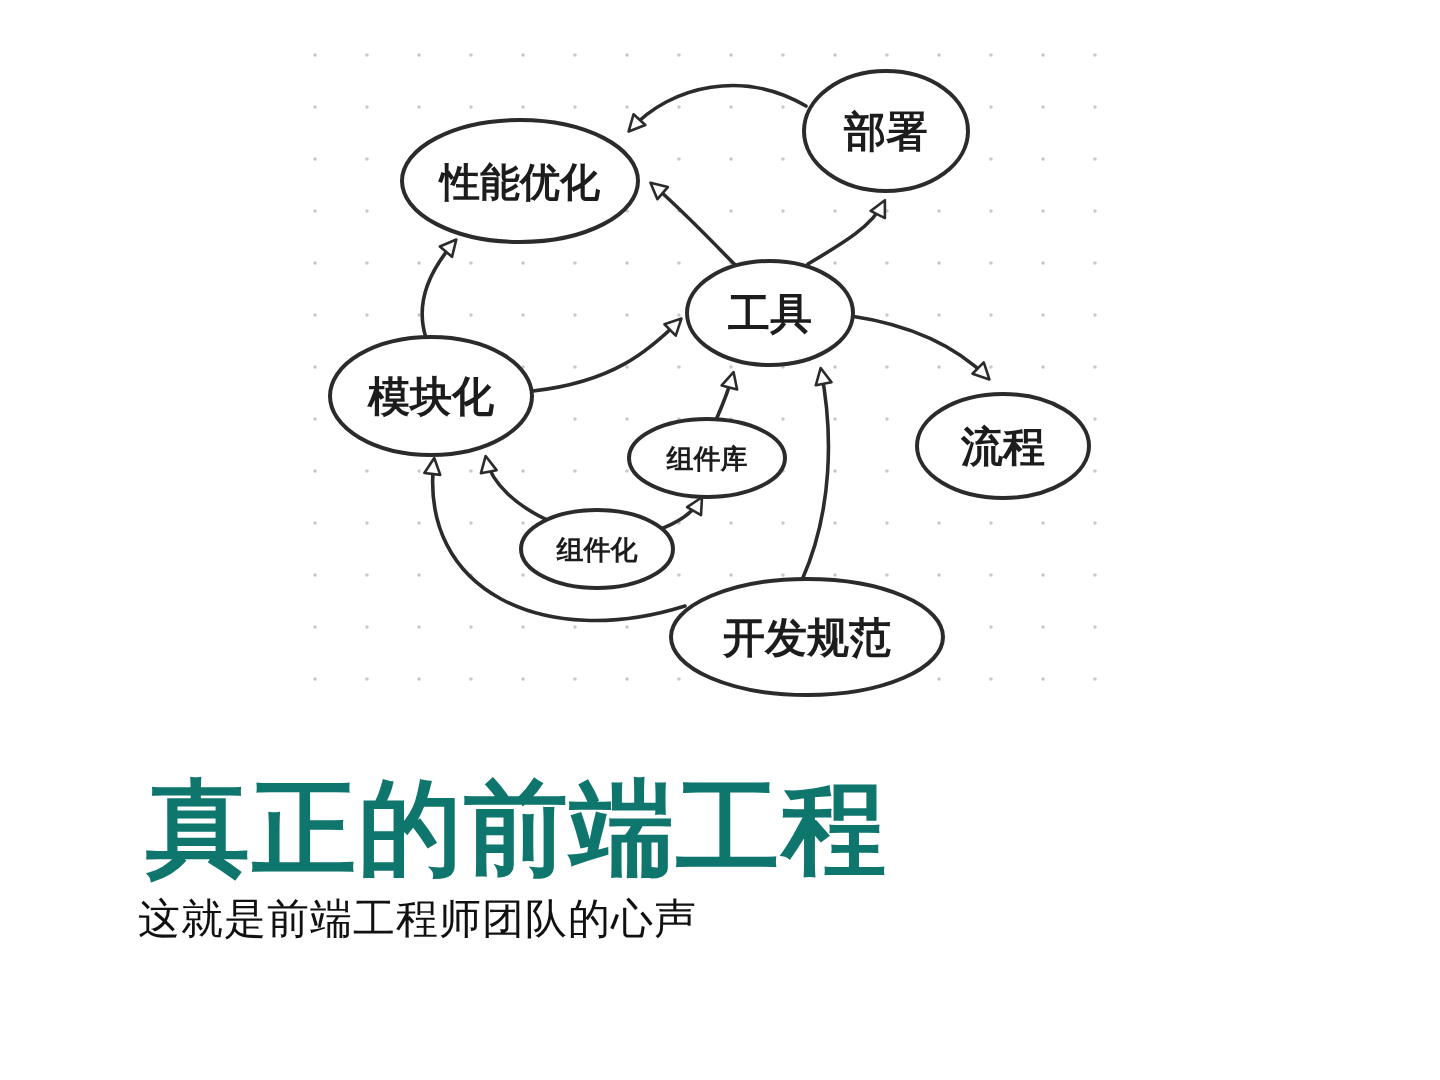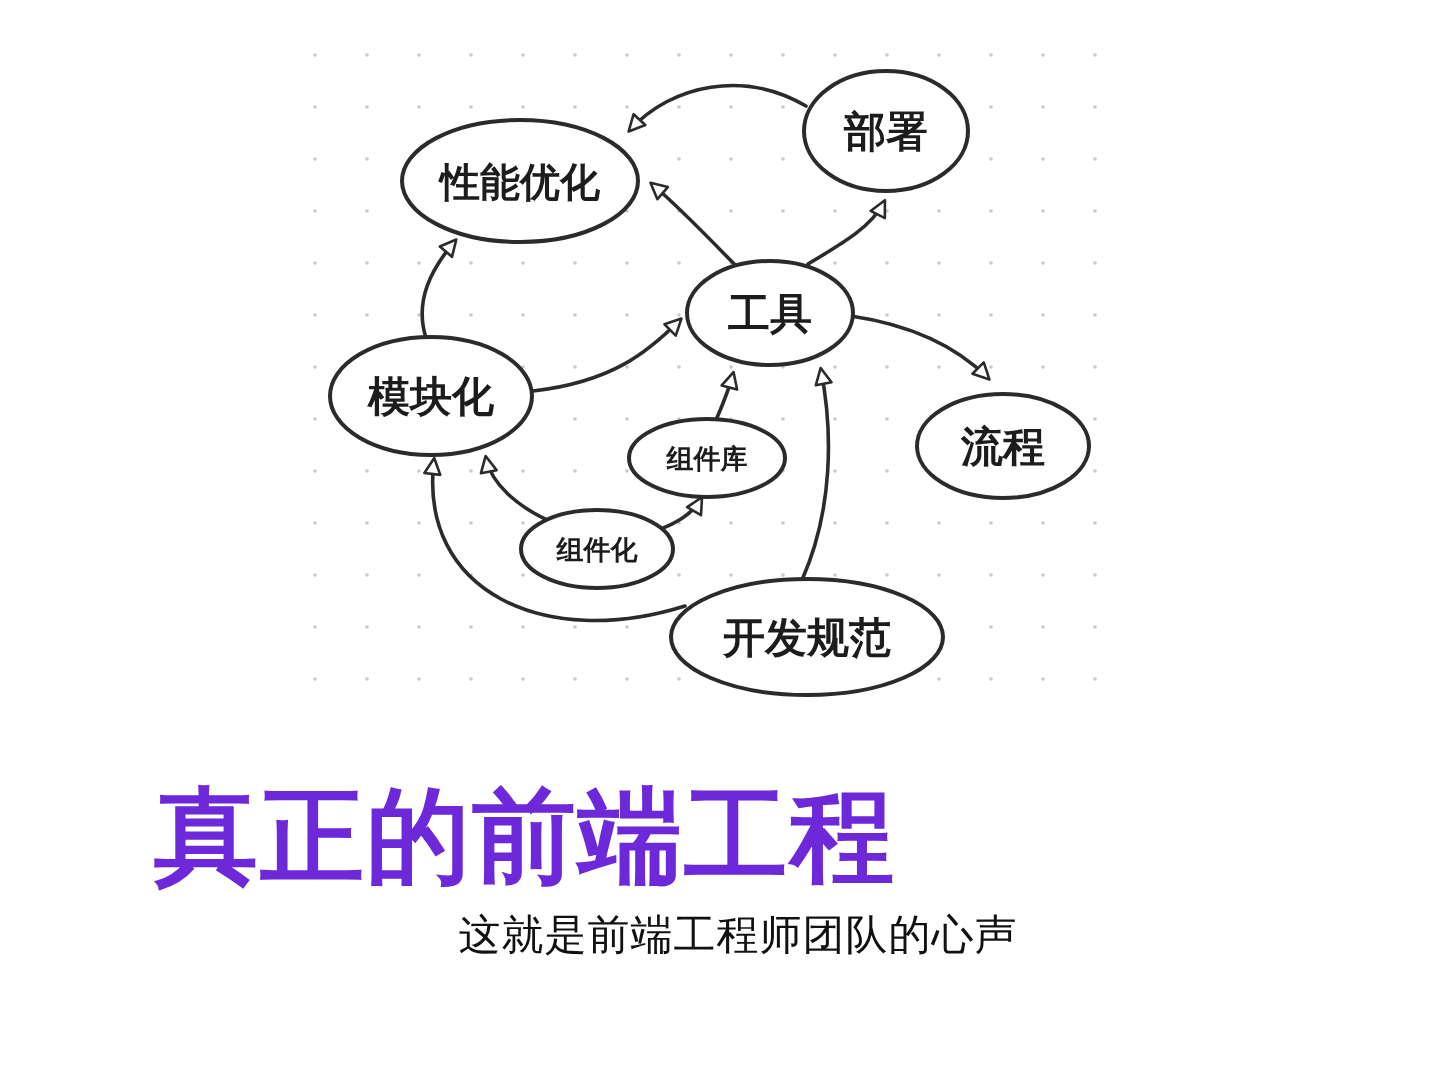--- a/index.html
+++ b/index.html
@@ -42,35 +42,34 @@
   .label-lg { font-size: 42px; }
   .label-md { font-size: 40px; }
   .label-sm { font-size: 27px; }
   .titleblock {
     position: absolute;
     left: 138px;
     top: 762px;
     width: 1200px;
   }
   .main-title {
-    margin: 16px;
+    margin: 8px;
     font-size: 104px;
     line-height: 1.12;
     font-weight: bold;
-    color: #6d28d9;
+    color: #0f766e;
     letter-spacing: 2px;
   }
   .sub-title {
     margin: 6px 0 0 0;
     font-size: 42px;
     line-height: 1.2;
     font-weight: normal;
     color: #111111;
     letter-spacing: 1px;
-    text-align: center;
   }
 </style>
 </head>
 <body>
 
 <div class="slide">
 
   <svg class="diagram" viewBox="0 0 1440 760" aria-hidden="true">
     <defs>
       <pattern id="dotgrid" width="52" height="52" patternUnits="userSpaceOnUse">

